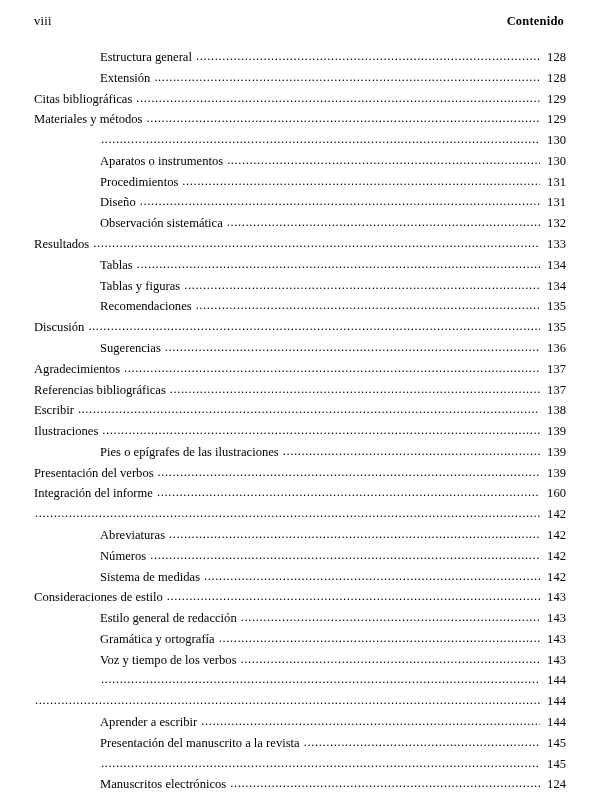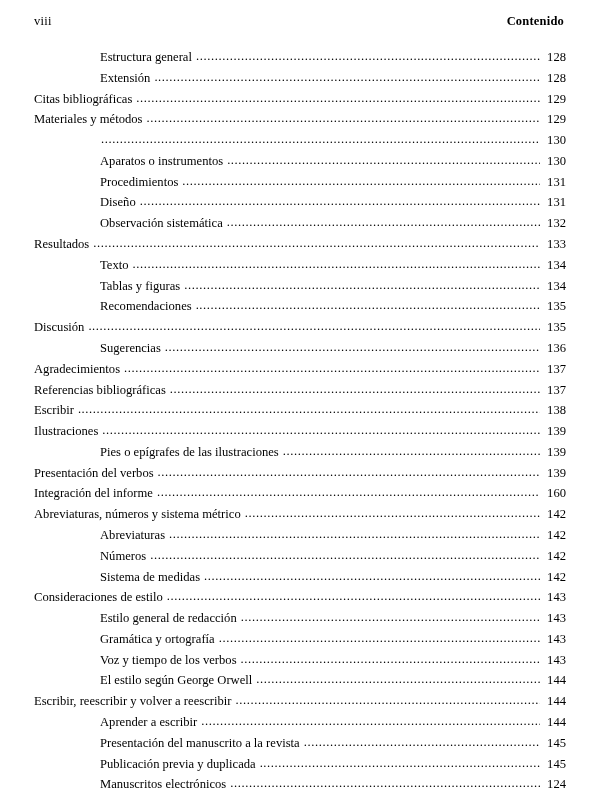--- a/index.html
+++ b/index.html
@@ -128,21 +128,21 @@
         <span class="label">Observación sistemática</span>
         <span class="dots">................................................................................................................................................................................................................................................................................................................................................................................................................</span>
         <span class="page-num">132</span>
       </div>
       <div class="toc-entry lvl-1">
         <span class="label">Resultados</span>
         <span class="dots">................................................................................................................................................................................................................................................................................................................................................................................................................</span>
         <span class="page-num">133</span>
       </div>
       <div class="toc-entry lvl-2">
-        <span class="label">Texto</span>
+        <span class="label">Tablas</span>
         <span class="dots">................................................................................................................................................................................................................................................................................................................................................................................................................</span>
         <span class="page-num">134</span>
       </div>
       <div class="toc-entry lvl-2">
         <span class="label">Tablas y figuras</span>
         <span class="dots">................................................................................................................................................................................................................................................................................................................................................................................................................</span>
         <span class="page-num">134</span>
       </div>
       <div class="toc-entry lvl-2">
         <span class="label">Recomendaciones</span>
@@ -188,21 +188,20 @@
         <span class="label">Presentación del verbos</span>
         <span class="dots">................................................................................................................................................................................................................................................................................................................................................................................................................</span>
         <span class="page-num">139</span>
       </div>
       <div class="toc-entry lvl-1">
         <span class="label">Integración del informe</span>
         <span class="dots">................................................................................................................................................................................................................................................................................................................................................................................................................</span>
         <span class="page-num">160</span>
       </div>
       <div class="toc-entry lvl-1">
-        <span class="label">Abreviaturas, números y sistema métrico</span>
         <span class="dots">................................................................................................................................................................................................................................................................................................................................................................................................................</span>
         <span class="page-num">142</span>
       </div>
       <div class="toc-entry lvl-2">
         <span class="label">Abreviaturas</span>
         <span class="dots">................................................................................................................................................................................................................................................................................................................................................................................................................</span>
         <span class="page-num">142</span>
       </div>
       <div class="toc-entry lvl-2">
         <span class="label">Números</span>
@@ -228,41 +227,38 @@
         <span class="label">Gramática y ortografía</span>
         <span class="dots">................................................................................................................................................................................................................................................................................................................................................................................................................</span>
         <span class="page-num">143</span>
       </div>
       <div class="toc-entry lvl-2">
         <span class="label">Voz y tiempo de los verbos</span>
         <span class="dots">................................................................................................................................................................................................................................................................................................................................................................................................................</span>
         <span class="page-num">143</span>
       </div>
       <div class="toc-entry lvl-2">
-        <span class="label">El estilo según George Orwell </span>
         <span class="dots">................................................................................................................................................................................................................................................................................................................................................................................................................</span>
         <span class="page-num">144</span>
       </div>
       <div class="toc-entry lvl-1">
-        <span class="label">Escribir, reescribir y volver a reescribir</span>
         <span class="dots">................................................................................................................................................................................................................................................................................................................................................................................................................</span>
         <span class="page-num">144</span>
       </div>
       <div class="toc-entry lvl-2">
         <span class="label">Aprender a escribir</span>
         <span class="dots">................................................................................................................................................................................................................................................................................................................................................................................................................</span>
         <span class="page-num">144</span>
       </div>
       <div class="toc-entry lvl-2">
         <span class="label">Presentación del manuscrito a la revista </span>
         <span class="dots">................................................................................................................................................................................................................................................................................................................................................................................................................</span>
         <span class="page-num">145</span>
       </div>
       <div class="toc-entry lvl-2">
-        <span class="label">Publicación previa y duplicada </span>
         <span class="dots">................................................................................................................................................................................................................................................................................................................................................................................................................</span>
         <span class="page-num">145</span>
       </div>
       <div class="toc-entry lvl-2">
         <span class="label">Manuscritos electrónicos</span>
         <span class="dots">................................................................................................................................................................................................................................................................................................................................................................................................................</span>
         <span class="page-num">124</span>
       </div>
     </div>
 

